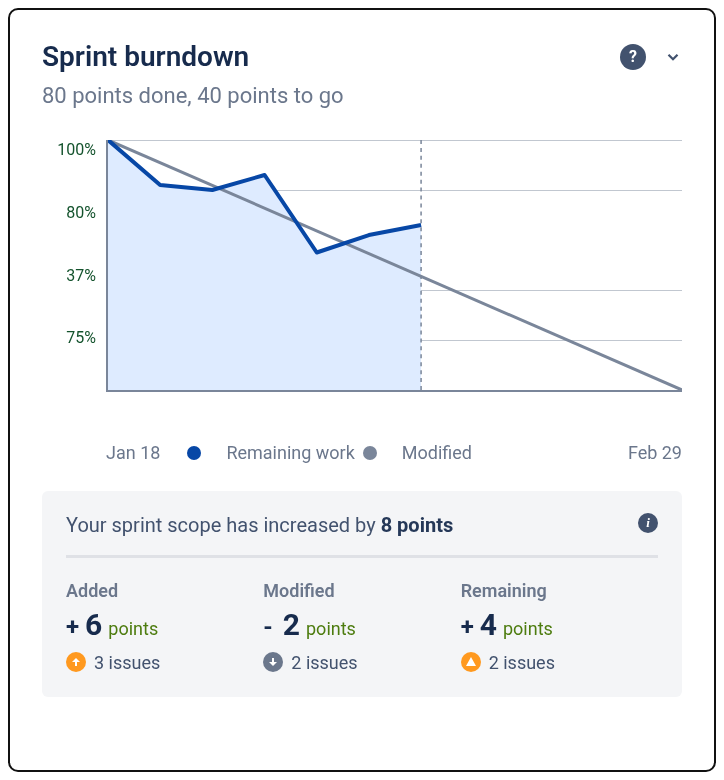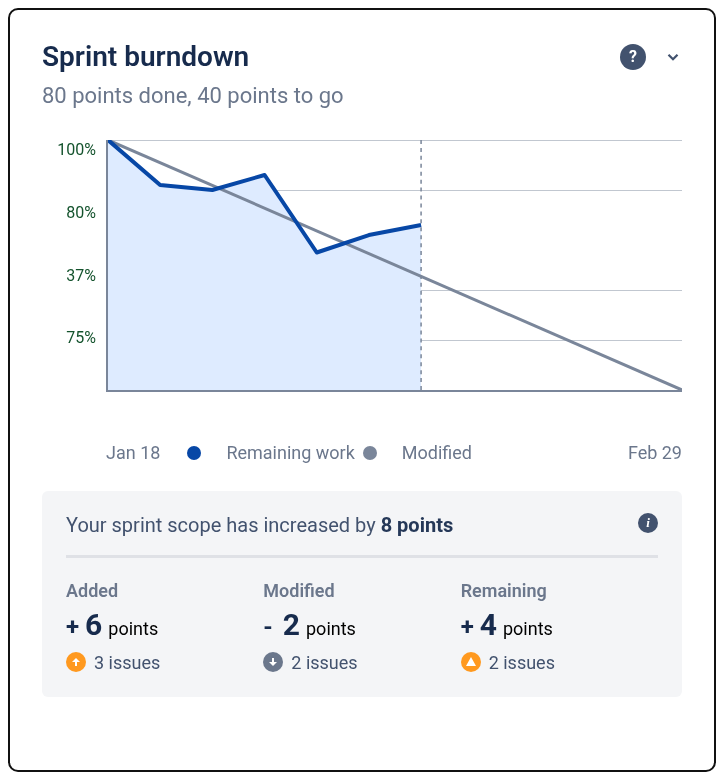--- a/index.html
+++ b/index.html
@@ -28,21 +28,21 @@
 .scope-txt{font-size:20px;color:#42526e}
 .scope-txt b{font-weight:700;color:#253858}
 .info{width:20px;height:20px;border-radius:50%;background:#42526e;color:#fff;display:flex;align-items:center;justify-content:center;font-weight:700;font-size:13px;font-style:italic;font-family:Georgia,serif}
 .divider{height:3px;background:#dfe1e6;margin-bottom:22px}
 .cols{display:flex;gap:0}
 .col{flex:1}
 .col-h{font-size:18px;font-weight:600;color:#6b778c;margin-bottom:6px}
 .col-v{display:flex;align-items:baseline;gap:6px;margin-bottom:10px}
 .sign{font-size:24px;font-weight:700;color:#172b4d}
 .num{font-size:30px;font-weight:700;color:#172b4d}
-.unit{font-size:18px;color:#000000}
+.unit{font-size:18px;color:#4d7c0f}
 .iss{display:flex;align-items:flex-start;gap:8px;font-size:18px;color:#42526e}
 .badge{width:20px;height:20px;border-radius:50%;display:flex;align-items:center;justify-content:center}
 .badge svg{width:12px;height:12px}
 .b-up{background:#ff991f}
 .b-dn{background:#6b778c}
 .b-wn{background:#ff991f}
 </style>
 </head>
 <body>
 

